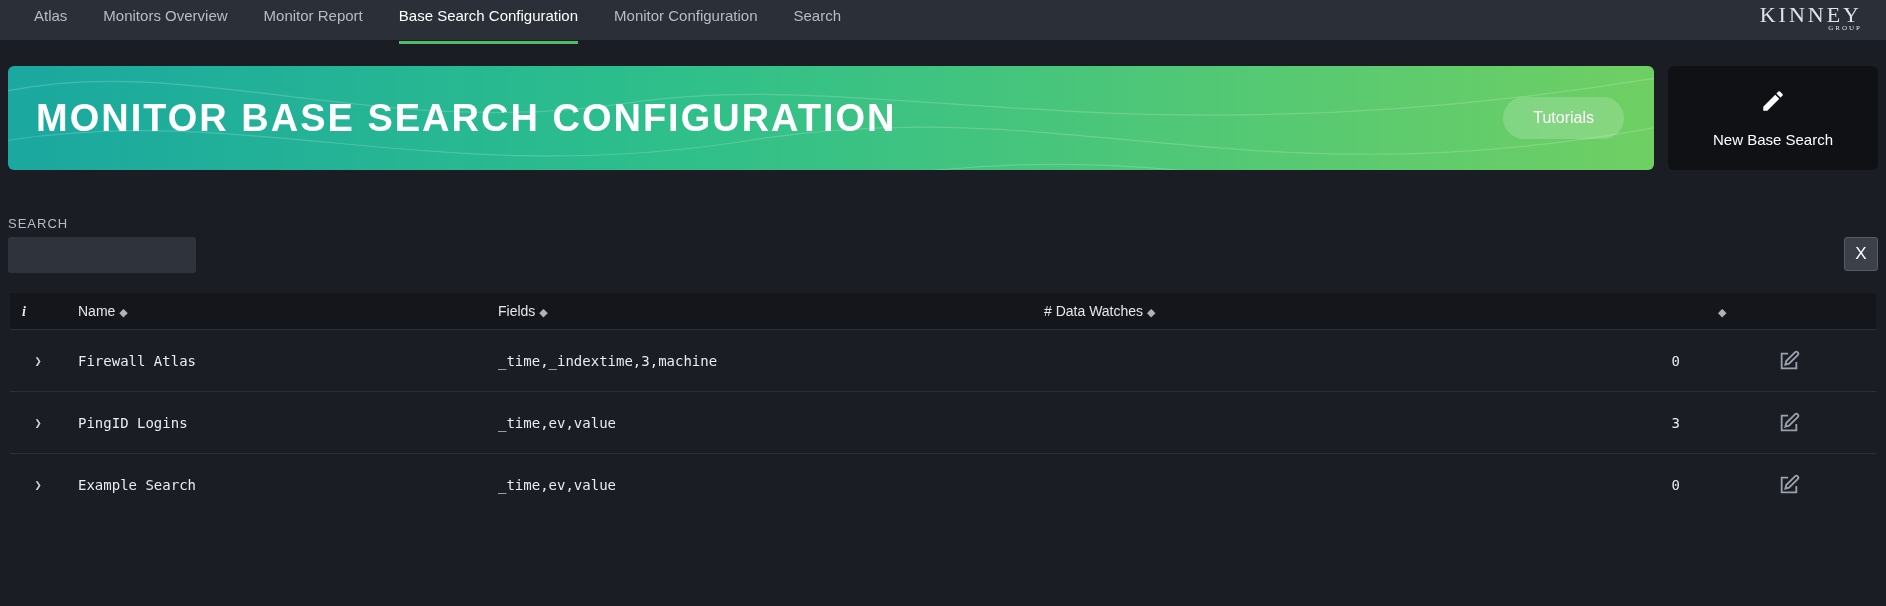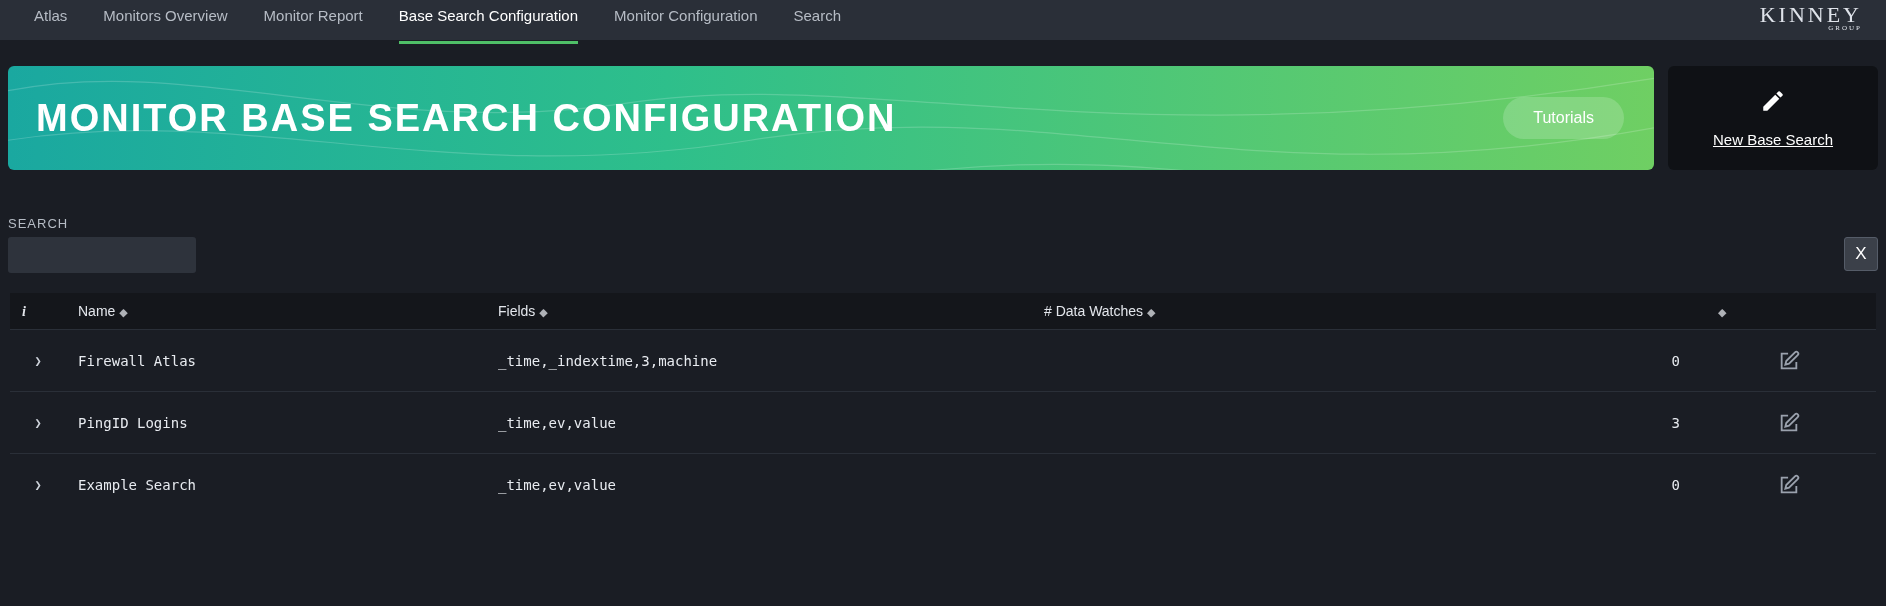--- a/index.html
+++ b/index.html
@@ -77,21 +77,21 @@
     border-radius: 22px;
     font-size:16px; color:#fff;
     padding: 12px 30px;
     cursor:pointer;
   }
   
   .topo{position:absolute;inset:0;pointer-events:none;opacity:.18}
   .new-search-card{
     width:210px;height:104px;border-radius:6px;background:#0f1115;
     display:flex;flex-direction:column;align-items:center;justify-content:center;
-    gap:14px;color:#fff;font-size:15px;cursor:pointer;text-decoration:underline;
+    gap:14px;color:#fff;font-size:15px;cursor:pointer;
   }
   
   .section{
     padding: 46px 8px 0 8px;
   }
   .search-label{
     font-size:13px;letter-spacing:1px;color:#b6bcc5;margin-bottom:6px;
   }
   .search-row{display:flex;align-items:flex-start}
   .search-input{

